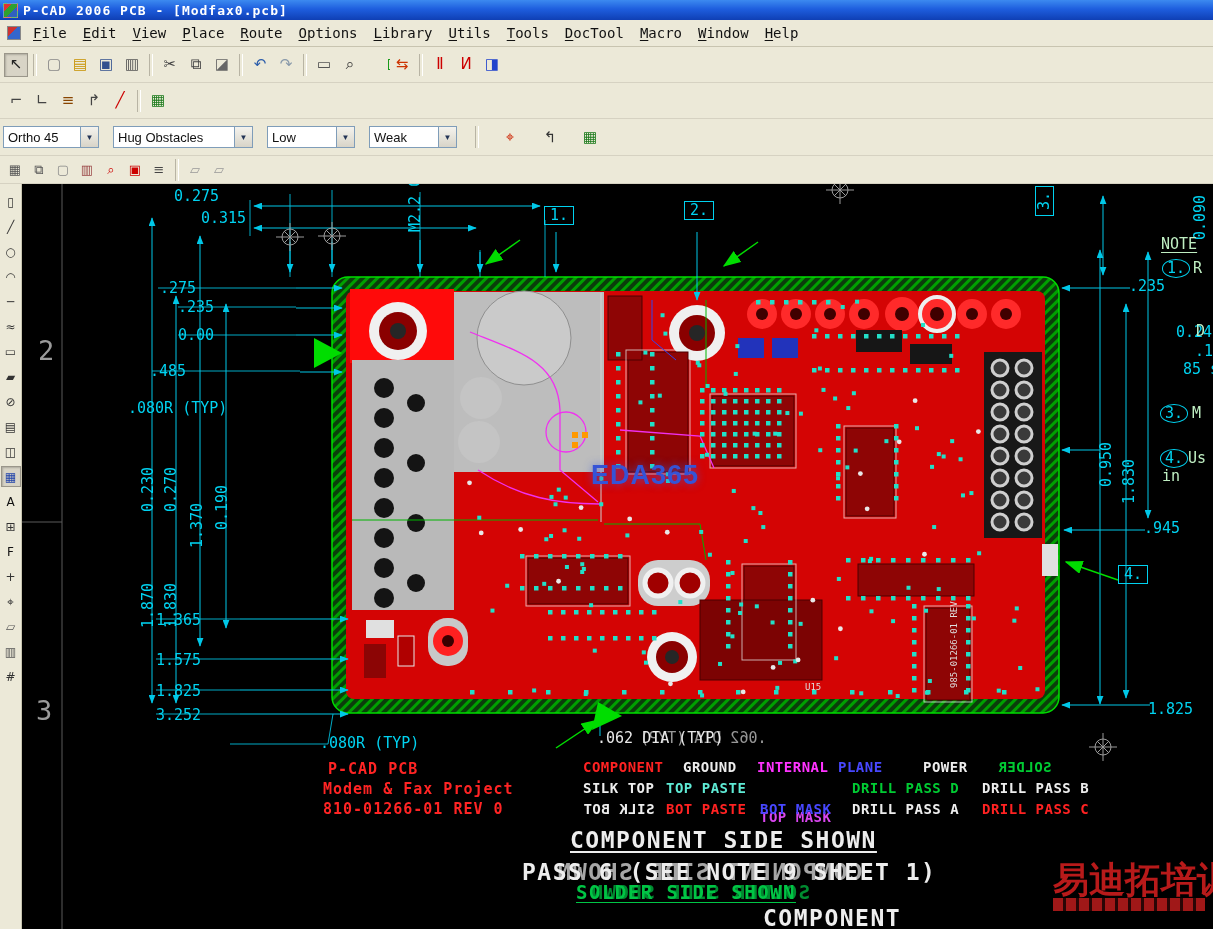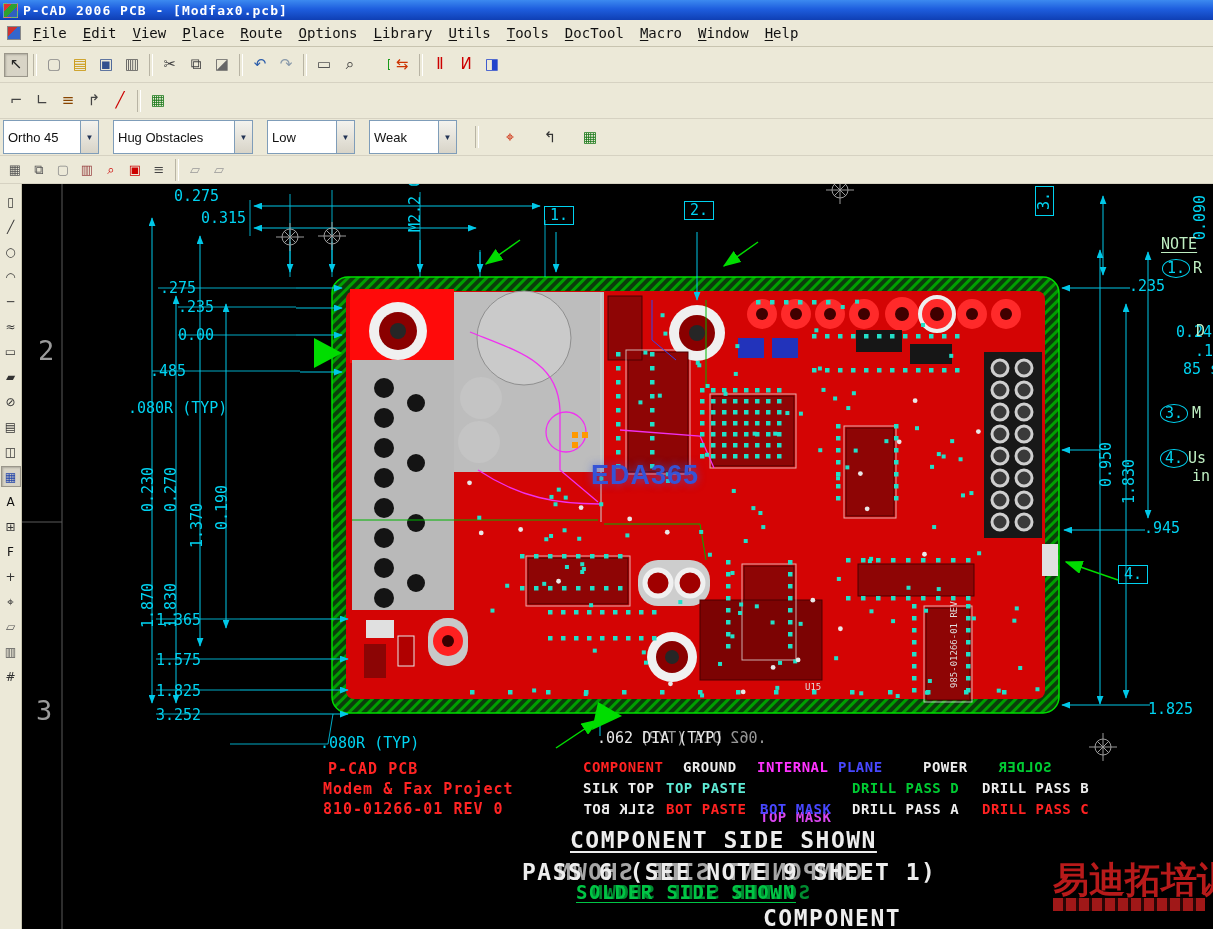--- a/index.html
+++ b/index.html
@@ -15,21 +15,21 @@
   #tb1{top:47px;height:36px;}
   #tb2{top:83px;height:36px;}
   #tb3{top:119px;height:37px;gap:14px;}
   #tb4{top:156px;height:28px;}
   .tbbtn{width:24px;height:24px;background:#ece9d8;border:1px solid #ece9d8;display:flex;align-items:center;justify-content:center;padding:0;margin:0 1px;font-size:15px;font-family:"DejaVu Sans",sans-serif;cursor:default;}
   .tbbtn.pressed{border:1px solid #9a968a;background:#d8d4c6;box-shadow:inset 1px 1px 2px rgba(0,0,0,.2);}
   .tbbtn .g{line-height:1;}
   .tbbtn.small .g{font-size:7px;font-weight:bold;border:1px solid currentColor;padding:1px;}
   .tbsep{width:2px;height:22px;border-left:1px solid #b8b4a4;border-right:1px solid #ffffff;margin:0 4px;}
   #tb4 .tbbtn{width:22px;height:22px;font-size:13px;}
-  .xpsel{height:34px;background:#fff;border:1px solid #7f9db9;display:flex;align-items:center;justify-content:space-between;font:13px "Liberation Sans",sans-serif;color:#111;box-sizing:border-box;}
+  .xpsel{height:22px;background:#fff;border:1px solid #7f9db9;display:flex;align-items:center;justify-content:space-between;font:13px "Liberation Sans",sans-serif;color:#111;box-sizing:border-box;}
   .selval{padding:0 4px;white-space:nowrap;overflow:hidden;}
   .selarrow{width:17px;height:100%;background:linear-gradient(180deg,#f4f3ee,#d8d4c8);border-left:1px solid #7f9db9;display:flex;align-items:center;justify-content:center;font-size:8px;color:#223355;}
   .main{position:absolute;top:184px;left:0;width:1213px;height:745px;display:flex;}
   #lefttools{width:22px;background:#ece9d8;display:flex;flex-direction:column;align-items:center;padding-top:5px;box-sizing:border-box;border-right:1px solid #c8c4b0;}
   #lefttools .tbbtn{width:20px;height:21px;margin:2px 0;font-size:12px;}
   #canvas{position:relative;flex:1;background:#000;overflow:hidden;}
   #art{position:absolute;left:0;top:0;}
   #labels{position:absolute;left:0;top:0;width:100%;height:100%;pointer-events:none;}
   .lbl{position:absolute;font:15px "DejaVu Sans Mono",monospace;color:#00d2f0;white-space:pre;line-height:1.1;}
   .lbl.dimr{transform:rotate(-90deg);transform-origin:0 0;}
@@ -900,21 +900,21 @@
         <span class="lbl note u" style="left: 1139px; top: 33px; margin-top: 19px;">NOTE</span>
         <span class="lbl dim circ" style="left: 1140px; top: 75px;">1.</span>
         <span class="lbl note" style="left: 1171px; top: 76px;">R</span>
         <span class="lbl note" style="left: 1174px; top: 139px;">D</span>
         <span class="lbl dim" style="left: 1173px; top: 159px;">.1</span>
         <span class="lbl dim" style="left: 1161px; top: 177px;">85 s</span>
         <span class="lbl dim circ" style="left: 1138px; top: 220px;">3.</span>
         <span class="lbl note" style="left: 1170px; top: 221px;">M</span>
         <span class="lbl dim circ" style="left: 1138px; top: 265px;">4.</span>
         <span class="lbl note" style="left: 1166px; top: 266px;">Us</span>
-        <span class="lbl note" style="left: 1170px; top: 284px;">in</span>
+        <span class="lbl note" style="left: 1140px; top: 284px;">in</span>
         <span class="lbl proj" style="left: 306px; top: 577px;">P-CAD PCB</span>
         <span class="lbl proj" style="left: 301px; top: 597px;">Modem &amp; Fax Project</span>
         <span class="lbl proj" style="left: 301px; top: 617px;">810-01266-01 REV 0</span>
         <span class="lbl dimw" style="left: 575px; top: 546px;">.062 DIA (TYP)</span>
         <span class="lbl dimw mir" style="left: 618px; top: 546px; opacity: 0.65;">.062 DIA (TYP)</span>
         <span class="lbl leg" style="left: 561px; top: 576px; color: rgb(255, 34, 34);">COMPONENT</span>
         <span class="lbl leg" style="left: 661px; top: 576px; color: rgb(237, 237, 237);">GROUND</span>
         <span class="lbl leg" style="left: 735px; top: 576px; color: rgb(255, 51, 255);">INTERNAL</span>
         <span class="lbl leg" style="left: 816px; top: 576px; color: rgb(71, 71, 255);">PLANE</span>
         <span class="lbl leg" style="left: 901px; top: 576px; color: rgb(237, 237, 237);">POWER</span>

